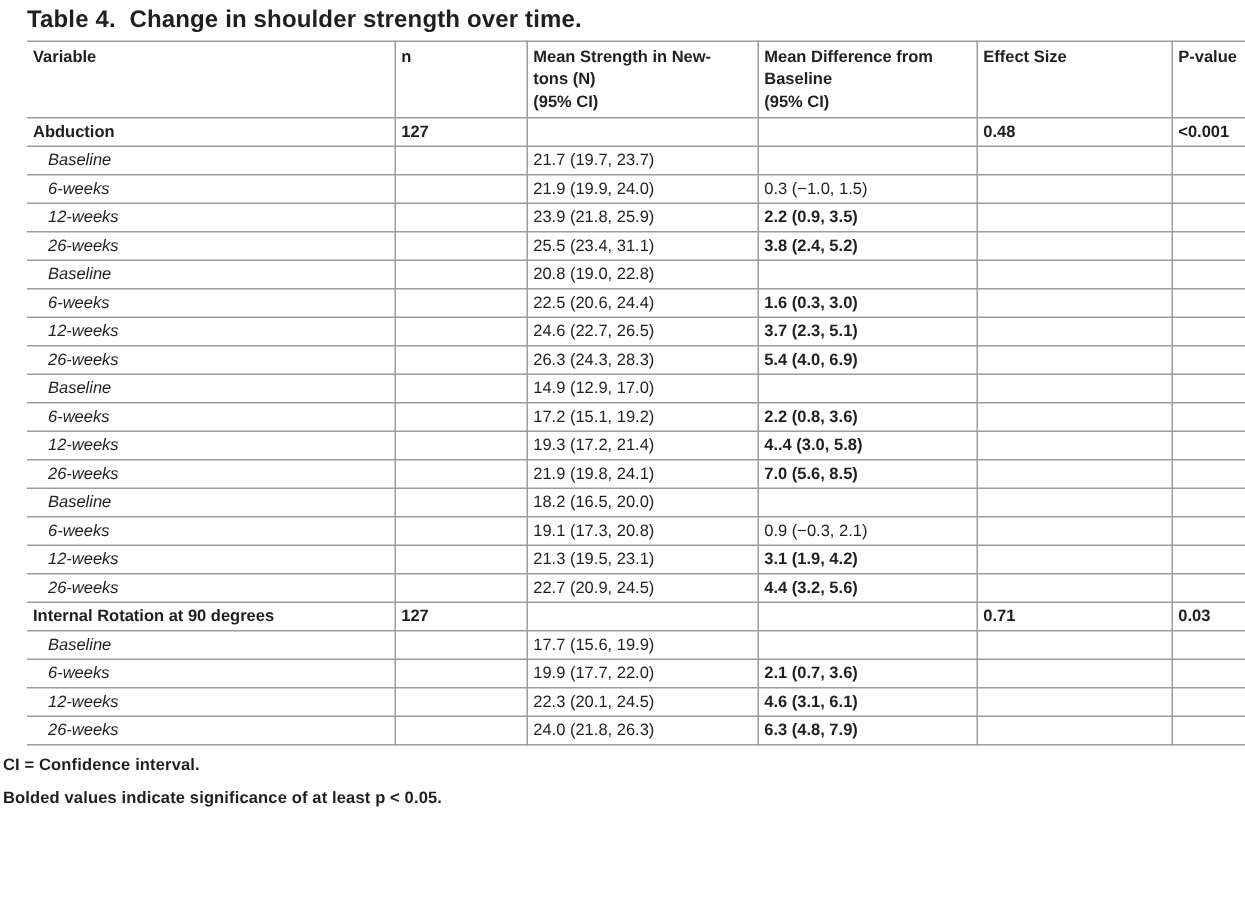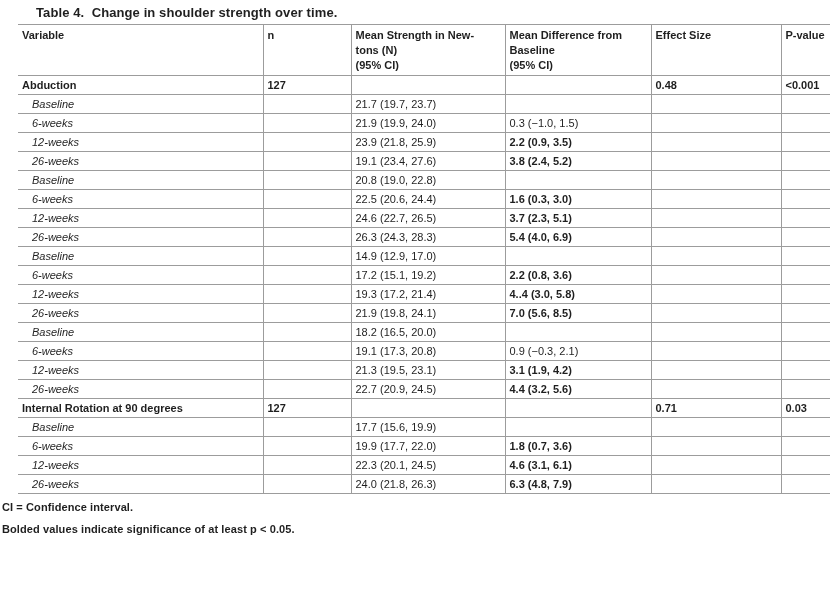--- a/index.html
+++ b/index.html
@@ -6,26 +6,25 @@
   html, body {
     width: 830px; height: 614px;
     background: #ffffff;
     font-family: "Liberation Sans", "DejaVu Sans", sans-serif;
     color: #1f1f1f;
     overflow: hidden;
   }
   .page { width: 830px; height: 614px; position: relative; }
 
   .table-title {
-    font-size: 13px;
+    font-size: 16px;
     font-weight: bold;
-    padding: 5px 0 0 4px;
+    padding: 5px 0 0 18px;
     white-space: pre-wrap;
     letter-spacing: 0.1px;
-    margin-left: 32px;
   }
 
   table.strength-table {
     width: 830px;
     border-collapse: collapse;
     table-layout: fixed;
     margin-top: 4px;
     margin-left: 18px;
   }
   col.c-variable { width: 245px; }
@@ -134,21 +133,21 @@
           <td class="sub-label">12-weeks</td>
           <td></td>
           <td>23.9 (21.8, 25.9)</td>
           <td class="bold">2.2 (0.9, 3.5)</td>
           <td></td>
           <td></td>
         </tr>
         <tr>
           <td class="sub-label">26-weeks</td>
           <td></td>
-          <td>19.1 (23.4, 27.6)</td>
+          <td>25.5 (23.4, 31.1)</td>
           <td class="bold">3.8 (2.4, 5.2)</td>
           <td></td>
           <td></td>
         </tr>
         <tr>
           <td class="sub-label">Baseline</td>
           <td></td>
           <td>20.8 (19.0, 22.8)</td>
           <td></td>
           <td></td>
@@ -255,21 +254,21 @@
           <td></td>
           <td>17.7 (15.6, 19.9)</td>
           <td></td>
           <td></td>
           <td></td>
         </tr>
         <tr>
           <td class="sub-label">6-weeks</td>
           <td></td>
           <td>19.9 (17.7, 22.0)</td>
-          <td class="bold">1.8 (0.7, 3.6)</td>
+          <td class="bold">2.1 (0.7, 3.6)</td>
           <td></td>
           <td></td>
         </tr>
         <tr>
           <td class="sub-label">12-weeks</td>
           <td></td>
           <td>22.3 (20.1, 24.5)</td>
           <td class="bold">4.6 (3.1, 6.1)</td>
           <td></td>
           <td></td>

